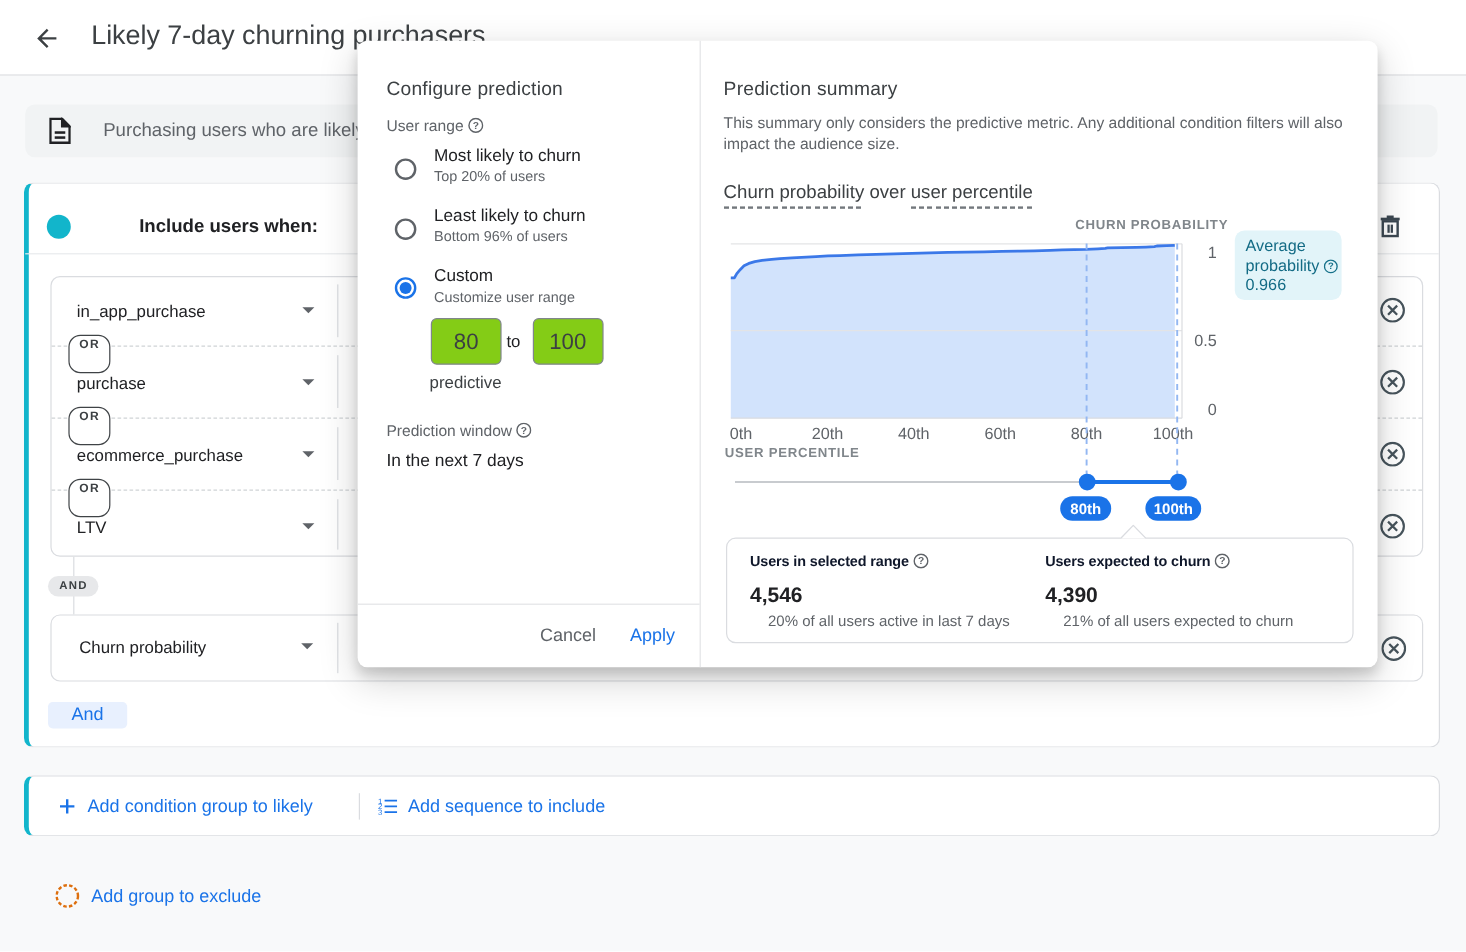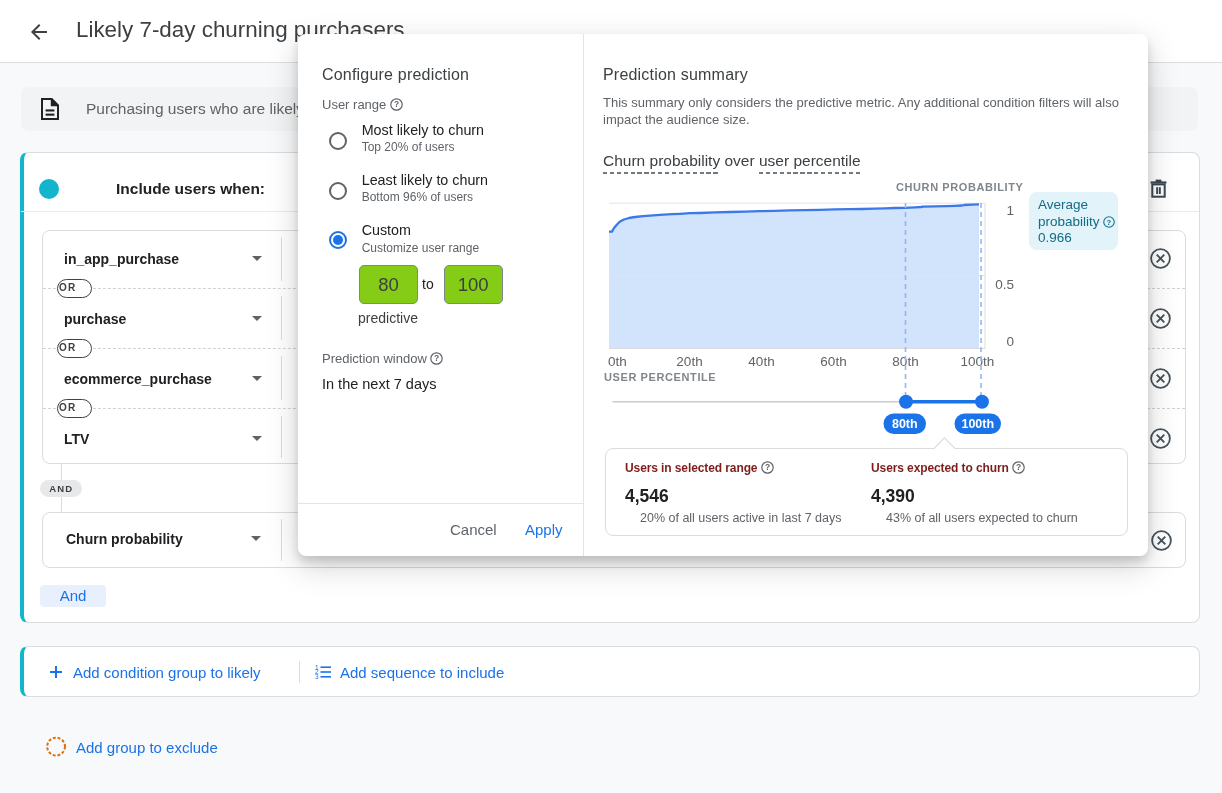--- a/index.html
+++ b/index.html
@@ -11,44 +11,44 @@
   #banner{position:absolute;left:21px;top:87px;width:1177px;height:43.5px;background:#f1f3f4;border-radius:8px;}
   #bannertext{position:absolute;left:86px;top:87px;height:43.5px;line-height:43.5px;font-size:15.5px;color:#5f6368;}
   .card{position:absolute;background:#fff;border:1px solid #dadce0;border-radius:8px;box-sizing:border-box;}
   .tealleft{border-left:4px solid #12b5cb;}
   #inc-card{left:20px;top:152px;width:1180px;height:471px;}
   #inc-dot{left:39px;top:179px;width:20px;height:20px;border-radius:50%;background:#12b5cb;}
   #inc-head{left:68px;top:180px;font-size:15.5px;font-weight:bold;color:#202124;margin-left:48px;}
   #inc-div{left:21px;top:211px;width:1178px;height:0;border-top:1px solid #e8eaed;}
   #cond1{left:42px;top:230px;width:1144px;height:234px;}
   #cond2{left:42px;top:512px;width:1144px;height:56px;}
-  .rowtext{position:absolute;font-size:14px;font-weight:700;color:#202124;white-space:nowrap;}
+  .rowtext{position:absolute;font-size:14px;font-weight:400;color:#202124;white-space:nowrap;}
   .caret{position:absolute;width:0;height:0;border-left:5px solid transparent;border-right:5px solid transparent;border-top:5.5px solid #5f6368;}
   .vdiv{position:absolute;left:281px;width:0;border-left:1px solid #dadce0;}
   .dashsep{position:absolute;left:43px;width:1142px;height:0;border-top:1px dashed #d0d3d6;}
-  .orchip{position:absolute;left:57px;width:34.5px;height:19px;background:#fff;border:1.6px solid #3f4346;border-radius:10px;box-sizing:border-box;text-align:left;font-size:10px;font-weight:bold;letter-spacing:1.1px;color:#3c4043;line-height:15.5px;text-indent:1px;}
+  .orchip{position:absolute;left:57px;width:34.5px;height:32px;background:#fff;border:1.6px solid #3f4346;border-radius:10px;box-sizing:border-box;text-align:center;font-size:10px;font-weight:bold;letter-spacing:1.1px;color:#3c4043;line-height:15.5px;text-indent:1px;}
   .andchip{position:absolute;left:40px;top:479.5px;width:41.5px;height:17px;background:#e7e8ea;border-radius:9px;text-align:center;font-size:9.5px;font-weight:bold;letter-spacing:1.1px;color:#3c4043;line-height:17px;text-indent:1px;}
   .xbtn{position:absolute;}
   #andbtn{position:absolute;left:40px;top:585px;width:66px;height:22px;background:#e8f0fe;border-radius:4px;color:#1a73e8;font-size:15px;font-weight:500;text-align:center;line-height:22px;}
   #addbar{left:20px;top:646px;width:1180px;height:51px;}
   .bluelink{position:absolute;color:#1a73e8;font-size:15px;font-weight:500;white-space:nowrap;}
   #modal{position:absolute;left:298px;top:34px;width:850px;height:521.5px;background:#fff;border-radius:8px;box-shadow:0 6px 10px rgba(0,0,0,.14),0 10px 32px rgba(0,0,0,.18);}
   #mdiv{position:absolute;left:583px;top:34px;width:0;height:521.5px;border-left:1px solid #e3e4e6;}
   #mfootdiv{position:absolute;left:298px;top:503px;width:285px;border-top:1px solid #e3e4e6;}
   .h16{position:absolute;font-size:16px;font-weight:500;color:#3c4043;letter-spacing:0.2px;}
   .gray13{position:absolute;font-size:13px;color:#5f6368;}
   .radio{position:absolute;width:18px;height:18px;border-radius:50%;box-sizing:border-box;border:2px solid #5f6368;background:#fff;}
   .radio.sel{border-color:#1a73e8;}
   .radio.sel:after{content:"";position:absolute;left:2px;top:2px;width:10px;height:10px;border-radius:50%;background:#1a73e8;}
   .rlabel{position:absolute;font-size:14.3px;line-height:15px;color:#202124;white-space:nowrap;text-align:center;}
   .rsub{position:absolute;font-size:12px;line-height:13px;color:#5f6368;white-space:nowrap;}
   .numbox{position:absolute;width:59px;height:39px;border:1px solid #80868b;border-radius:5px;box-sizing:border-box;text-align:center;line-height:37px;font-size:18.5px;color:#3c4043;background:#84cc16;}
   #avgbox{position:absolute;left:1029px;top:192px;width:89px;height:58px;background:#e2f4f9;border-radius:8px;color:#136b85;font-size:13.5px;line-height:16.5px;padding:5px 0 0 9px;box-sizing:border-box;}
   #sumbox{left:605px;top:448px;width:523px;height:88px;}
-  .sumlab{position:absolute;font-size:12px;font-weight:bold;letter-spacing:-0.1px;color:#7f1d1d;white-space:nowrap;}
+  .sumlab{position:absolute;font-size:12px;font-weight:bold;letter-spacing:-0.1px;color:#0f172a;white-space:nowrap;}
   .sumnum{position:absolute;font-size:17.5px;font-weight:bold;color:#202124;}
   .sumsub{position:absolute;font-size:12.5px;color:#5f6368;white-space:nowrap;margin-left:15px;}
   .du{position:relative;}
   .du:after{content:"";position:absolute;left:0;right:0;bottom:-5px;height:1.6px;background:repeating-linear-gradient(90deg,#73787d 0 4.2px,rgba(0,0,0,0) 4.2px 6.9px);}
   .helpq{display:inline-block;vertical-align:-2px;}
 </style>
 </head>
 <body>
 <div id="page"></div>
 <div id="topbar"></div>
@@ -248,13 +248,13 @@
       <circle cx="6.5" cy="6.5" r="5.7" fill="none" stroke="#5f6368" stroke-width="1.2"></circle>
       <text x="6.5" y="9.3" font-size="8.5" font-weight="bold" fill="#5f6368" text-anchor="middle" font-family="Liberation Sans">?</text>
     </svg></div>
 <div class="sumnum" style="left:625px;top:486px">4,546</div>
 <div class="sumsub" style="left:625px;top:511px">20% of all users active in last 7 days</div>
 <div class="sumlab" style="left:871px;top:461px">Users expected to churn <svg class="helpq" width="13" height="13" viewBox="0 0 13 13">
       <circle cx="6.5" cy="6.5" r="5.7" fill="none" stroke="#5f6368" stroke-width="1.2"></circle>
       <text x="6.5" y="9.3" font-size="8.5" font-weight="bold" fill="#5f6368" text-anchor="middle" font-family="Liberation Sans">?</text>
     </svg></div>
 <div class="sumnum" style="left:871px;top:486px">4,390</div>
-<div class="sumsub" style="left:871px;top:511px">43% of all users expected to churn</div>
+<div class="sumsub" style="left:871px;top:511px">21% of all users expected to churn</div>
 
 </body></html>

